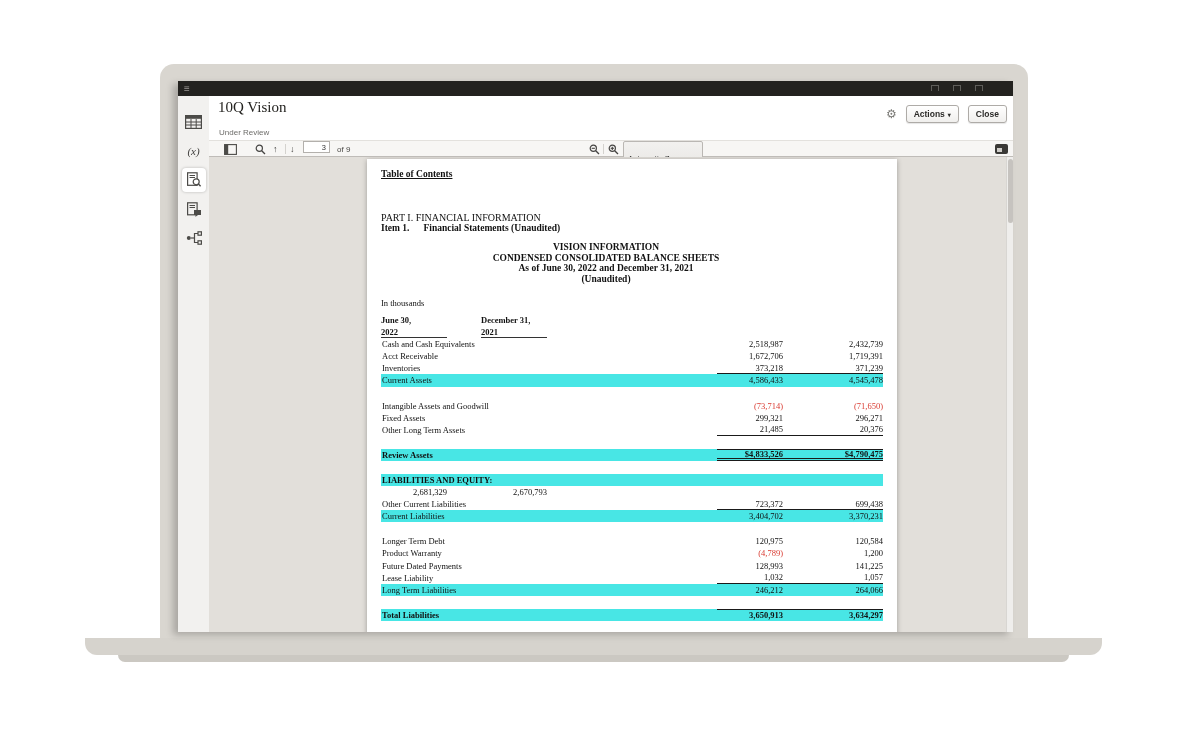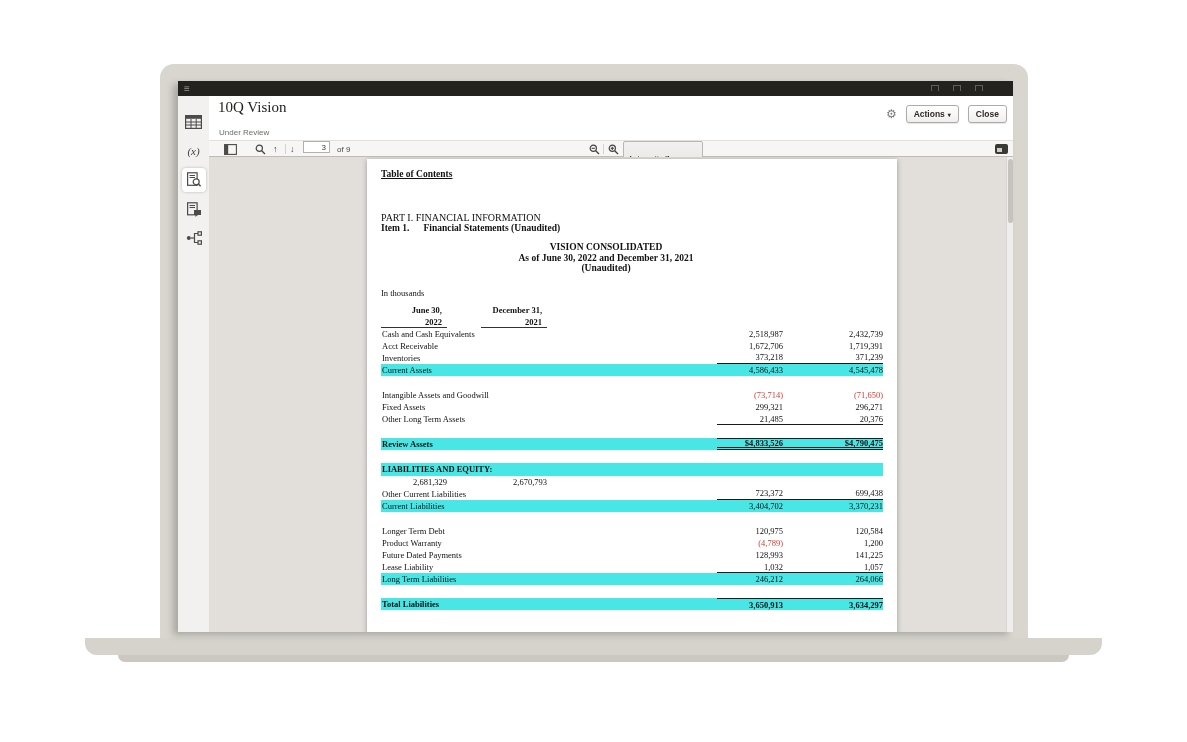--- a/index.html
+++ b/index.html
@@ -75,21 +75,21 @@
   .doc-center { width:450px; text-align:center; font-size:9.5px; font-weight:bold; line-height:10.5px; margin-bottom:14px; }
   .units { font-size:8.5px; line-height:10px; margin-bottom:6px; }
 
   
   .trow, .hrow { display:flex; align-items:center; font-size:8.5px; line-height:12.1px; height:12.1px; }
   .hrow { font-weight:bold; }
   .trow .label { flex:1; padding-left:1px; white-space:nowrap; }
   .numwrap { width:166px; display:flex; height:100%; align-items:center; }
   .num { width:66px; text-align:right; }
   .gapcol { width:34px; }
-  .hcell { width:66px; text-align:right; padding-right:5px; height:100%; line-height:12.1px; }
+  .hcell { width:66px; text-align:left; padding-right:5px; height:100%; line-height:12.1px; }
   .hcell.u { border-bottom:1px solid #333; }
   .hl { background:#48e6e5; }
   .b { font-weight:bold; }
   .neg { color:#d93a30; }
   .rb { border-bottom:1.5px solid #1a1a1a; }
   .ra { border-top:1.5px solid #1a1a1a; }
   .db { border-bottom:3px double #1a1a1a; }
   .tspacer { height:13px; }
 </style>
 </head>
@@ -228,21 +228,22 @@
 
       <div class="pdf-area">
         <div class="page">
           <div class="doc">
             <div class="toc">Table of Contents</div>
             <div class="part">PART I. FINANCIAL INFORMATION</div>
             <div class="item">
               <span>Item 1.</span><span class="item2">Financial Statements (Unaudited)</span>
             </div>
             <div class="doc-center">
-              <div>VISION CONSOLIDATED</div>
+              <div>VISION INFORMATION</div>
+              <div>CONDENSED CONSOLIDATED BALANCE SHEETS</div>
               <div>As of June 30, 2022 and December 31, 2021</div>
               <div>(Unaudited)</div>
             </div>
             <div class="units">In thousands</div>
 
             <div id="balance-table">
               <div class="hrow">
                 <div class="label"></div>
                 <div class="numwrap">
                   <div class="hcell">June 30,</div>

